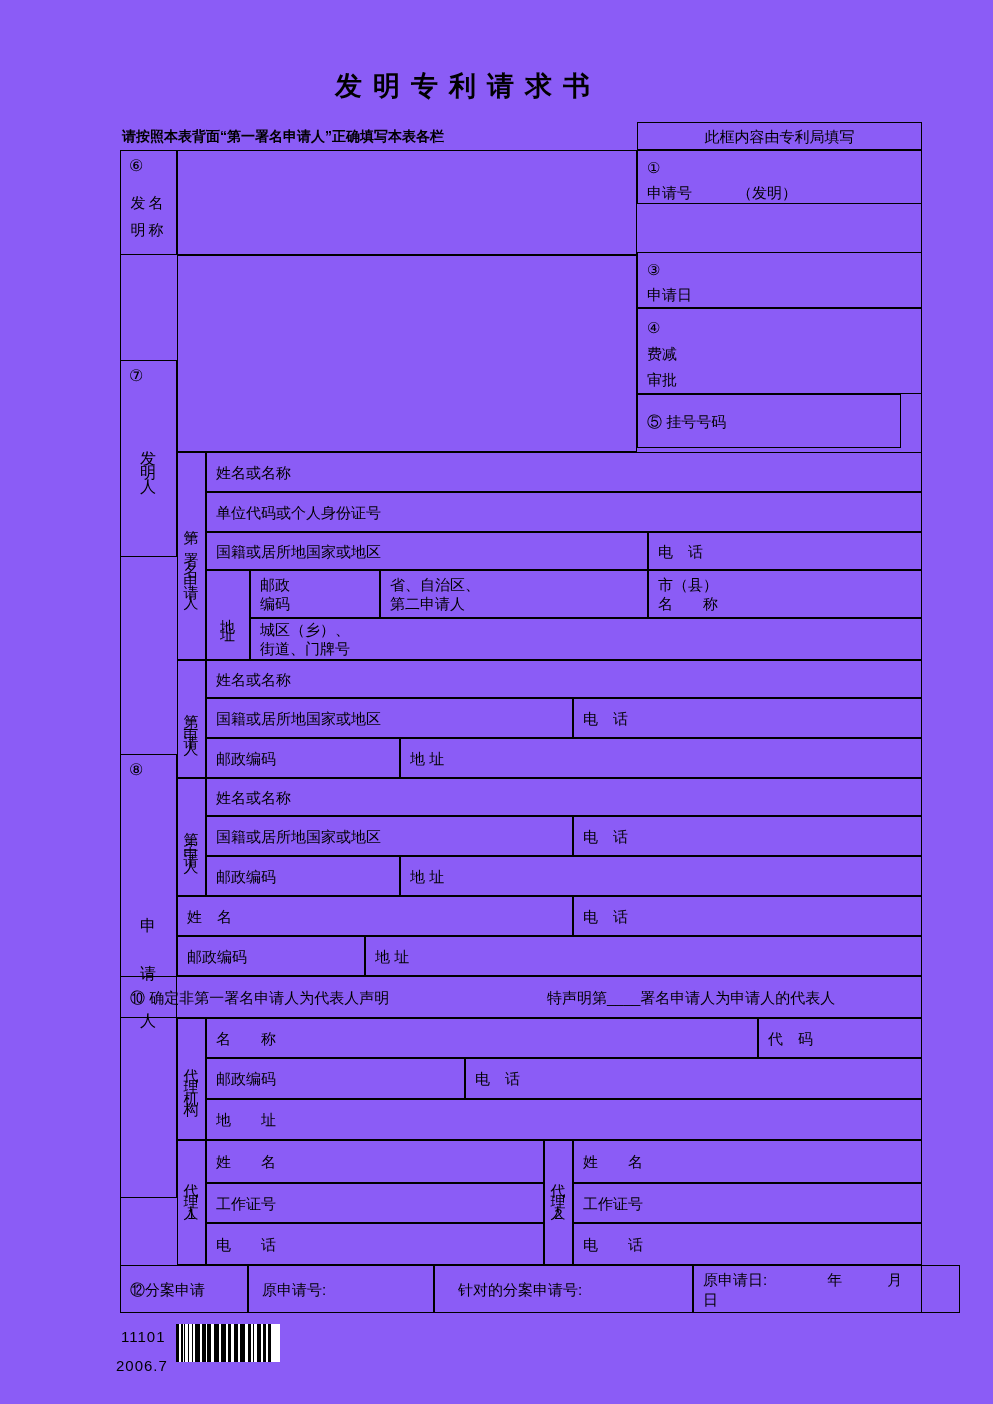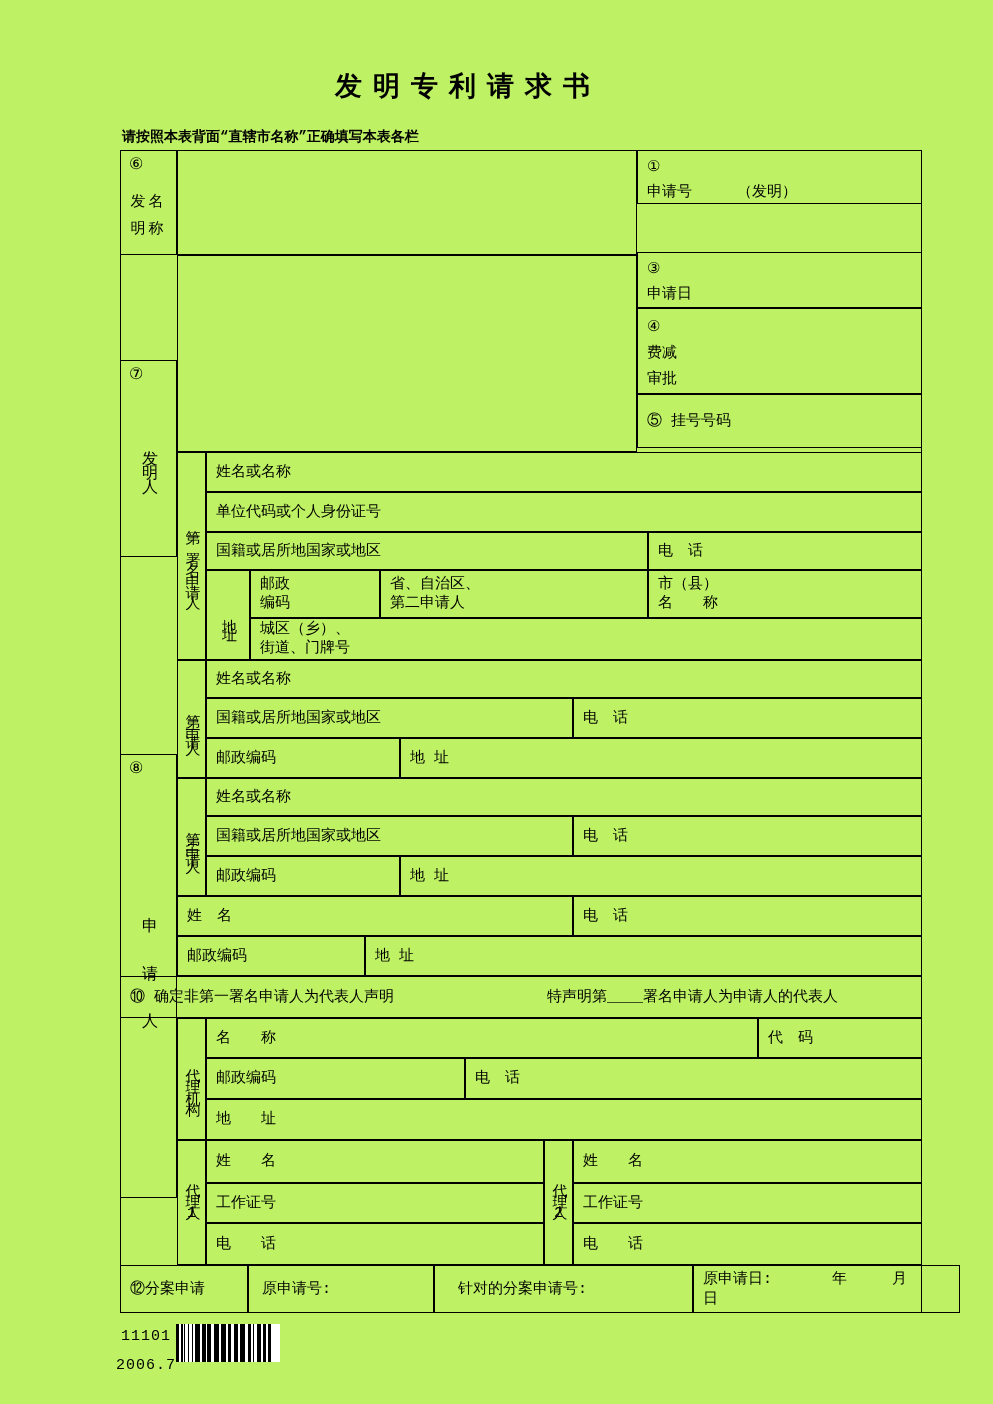--- a/index.html
+++ b/index.html
@@ -1,18 +1,18 @@
 <!DOCTYPE html>
 <html><head>
 <meta charset="utf-8">
 <style>
   html,body { margin:0; padding:0; background:#fff; }
   #page {
-    position:relative; width:993px; height:1404px; background:#bef264;
-    font-family:Liberation Mono, monospace; color:#000;
+    position:relative; width:993px; height:1404px; background:#8b5cf6;
+    font-family:Liberation Sans, sans-serif; color:#000;
   }
   .abs { position:absolute; box-sizing:border-box; }
   #form-title {
     left:0; top:68px; width:936px; text-align:center;
     font-size:27px; font-weight:bold; letter-spacing:11px;
   }
   #instruction {
     left:122px; top:128px; width:520px;
     font-size:14px; font-weight:bold;
   }
@@ -44,22 +44,23 @@
       #fff 85px 87px,#000 87px 90px,#fff 90px 92px,#000 92px 95px,#fff 95px 104px);
   }
   .footer-text { font-size:15px; letter-spacing:1px; }
 </style>
 </head>
 <body>
 
 <div id="page">
 
   <div class="abs" id="form-title">发明专利请求书</div>
-  <div class="abs" id="instruction">请按照本表背面“直辖市名称”正确填写本表各栏</div>
-
+  <div class="abs" id="instruction">请按照本表背面“第一署名申请人”正确填写本表各栏</div>
+
+  <div class="cell" style="left:637px;top:122px;width:285px;height:28px;justify-content:center;padding:0;">此框内容由专利局填写</div>
 
   <div class="abs" style="left:120px;top:150px;width:802px;height:1163px;border:1px solid #000;pointer-events:none;"></div>
 
   <div class="cell seclabel" style="left:120px;top:150px;width:57px;height:105px;">
     <span class="numcorner">⑥</span>
     <div class="centered-lines" style="margin-top:26px;line-height:27px;letter-spacing:3px;">
       <div>发名</div>
       <div>明称</div>
     </div>
   </div>
@@ -77,21 +78,21 @@
   </div>
   <div class="cell colcell" style="left:637px;top:252px;width:285px;height:56px;line-height:25px;">
     <span>③</span>
     <span>申请日</span>
   </div>
   <div class="cell colcell" style="left:637px;top:308px;width:285px;height:86px;line-height:26px;padding-top:6px;">
     <span>④</span>
     <span>费减</span>
     <span>审批</span>
   </div>
-  <div class="cell" style="left:637px;top:394px;width:285px;height:54px;">
+  <div class="cell" style="left:637px;top:394px;width:264px;height:54px;">
     <span>⑤ 挂号号码</span>
   </div>
 
   <div class="cell seclabel" style="left:120px;top:452px;width:57px;height:444px;">
     <span class="numcorner">⑧</span>
     <span class="vtext" style="letter-spacing:48px;font-size:16px;">申请人</span>
   </div>
 
   <div class="cell vside" style="left:177px;top:452px;width:29px;height:208px;">
     <span class="vtext" style="letter-spacing:11px;">第一署名申请人</span>

